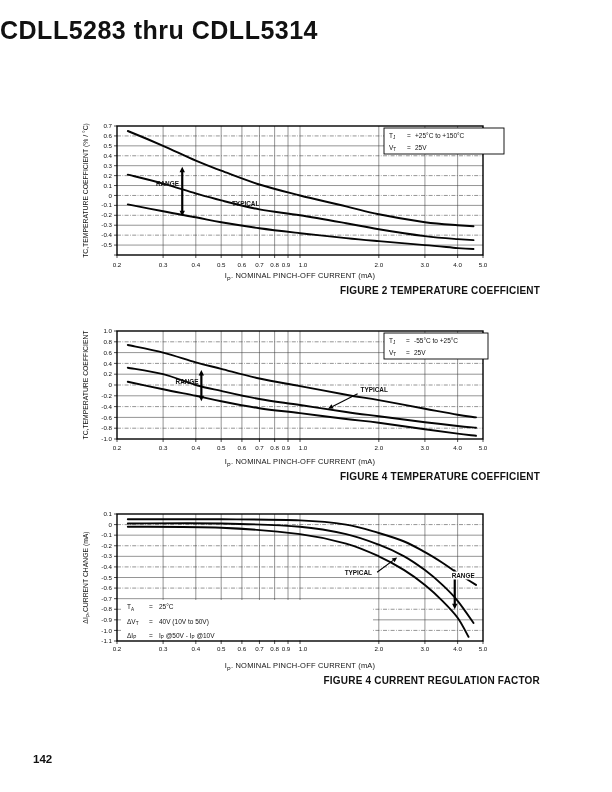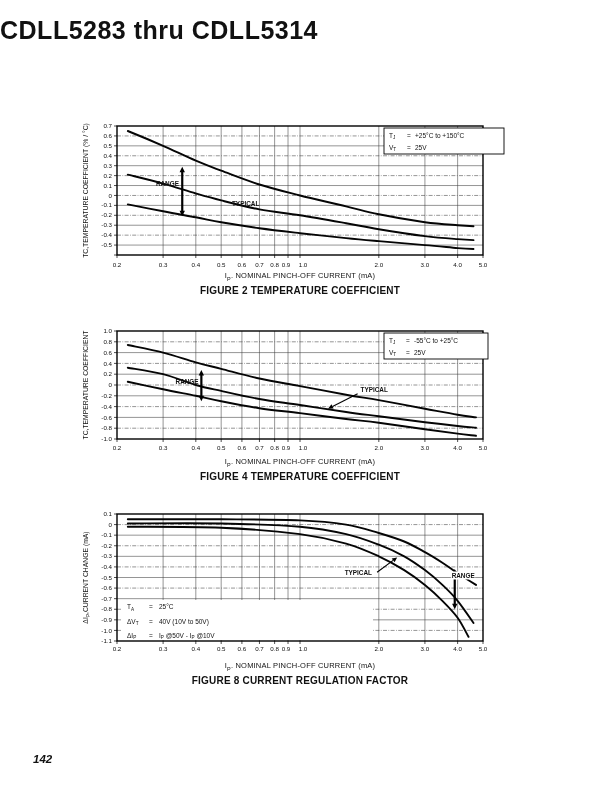--- a/index.html
+++ b/index.html
@@ -3,23 +3,23 @@
 <meta charset="utf-8">
 <style>
   html,body{margin:0;padding:0;}
   body{width:612px;height:792px;position:relative;background:#ffffff;overflow:hidden;
        font-family:"Liberation Sans",sans-serif;color:#111;}
   .page-title{position:absolute;left:0;top:16px;width:612px;
        font-size:25px;font-weight:bold;letter-spacing:0.5px;margin:0;}
   .xlab{position:absolute;left:117px;width:366px;text-align:center;font-size:7.5px;
        letter-spacing:0.2px;}
   .xlab sub{font-size:5.5px;}
-  .figcap{position:absolute;left:60px;width:480px;text-align:center;font-size:10px;
+  .figcap{position:absolute;left:60px;width:480px;text-align:right;font-size:10px;
        font-weight:bold;letter-spacing:0.2px;}
-  .page-number{position:absolute;left:33px;top:753px;font-size:11.5px;font-weight:bold;font-style:italic;}
+  .page-number{position:absolute;left:33px;top:753px;font-size:11.5px;font-weight:bold;}
   #charts-svg{position:absolute;left:0;top:0;}
 </style>
 </head>
 <body>
 
 <h1 class="page-title">CDLL5283 thru CDLL5314</h1>
 
 <svg id="charts-svg" width="612" height="792" viewBox="0 0 612 792">
     <g>
       <g>
@@ -340,15 +340,15 @@
     </g>
   </svg>
 
 <div class="xlab" id="xlab0" style="top:271px"><span>I</span><sub>P</sub><span>. NOMINAL PINCH-OFF CURRENT (mA)</span></div>
 <div class="figcap" style="top:285px">FIGURE 2 TEMPERATURE COEFFICIENT</div>
 
 <div class="xlab" id="xlab1" style="top:457px"><span>I</span><sub>P</sub><span>. NOMINAL PINCH-OFF CURRENT (mA)</span></div>
 <div class="figcap" style="top:471px">FIGURE 4 TEMPERATURE COEFFICIENT</div>
 
 <div class="xlab" id="xlab2" style="top:661px"><span>I</span><sub>P</sub><span>. NOMINAL PINCH-OFF CURRENT (mA)</span></div>
-<div class="figcap" style="top:675px">FIGURE 8 CURRENT REGULATION FACTOR</div>
+<div class="figcap" style="top:675px">FIGURE 4 CURRENT REGULATION FACTOR</div>
 
 <div class="page-number">142</div>
 
 </body></html>

